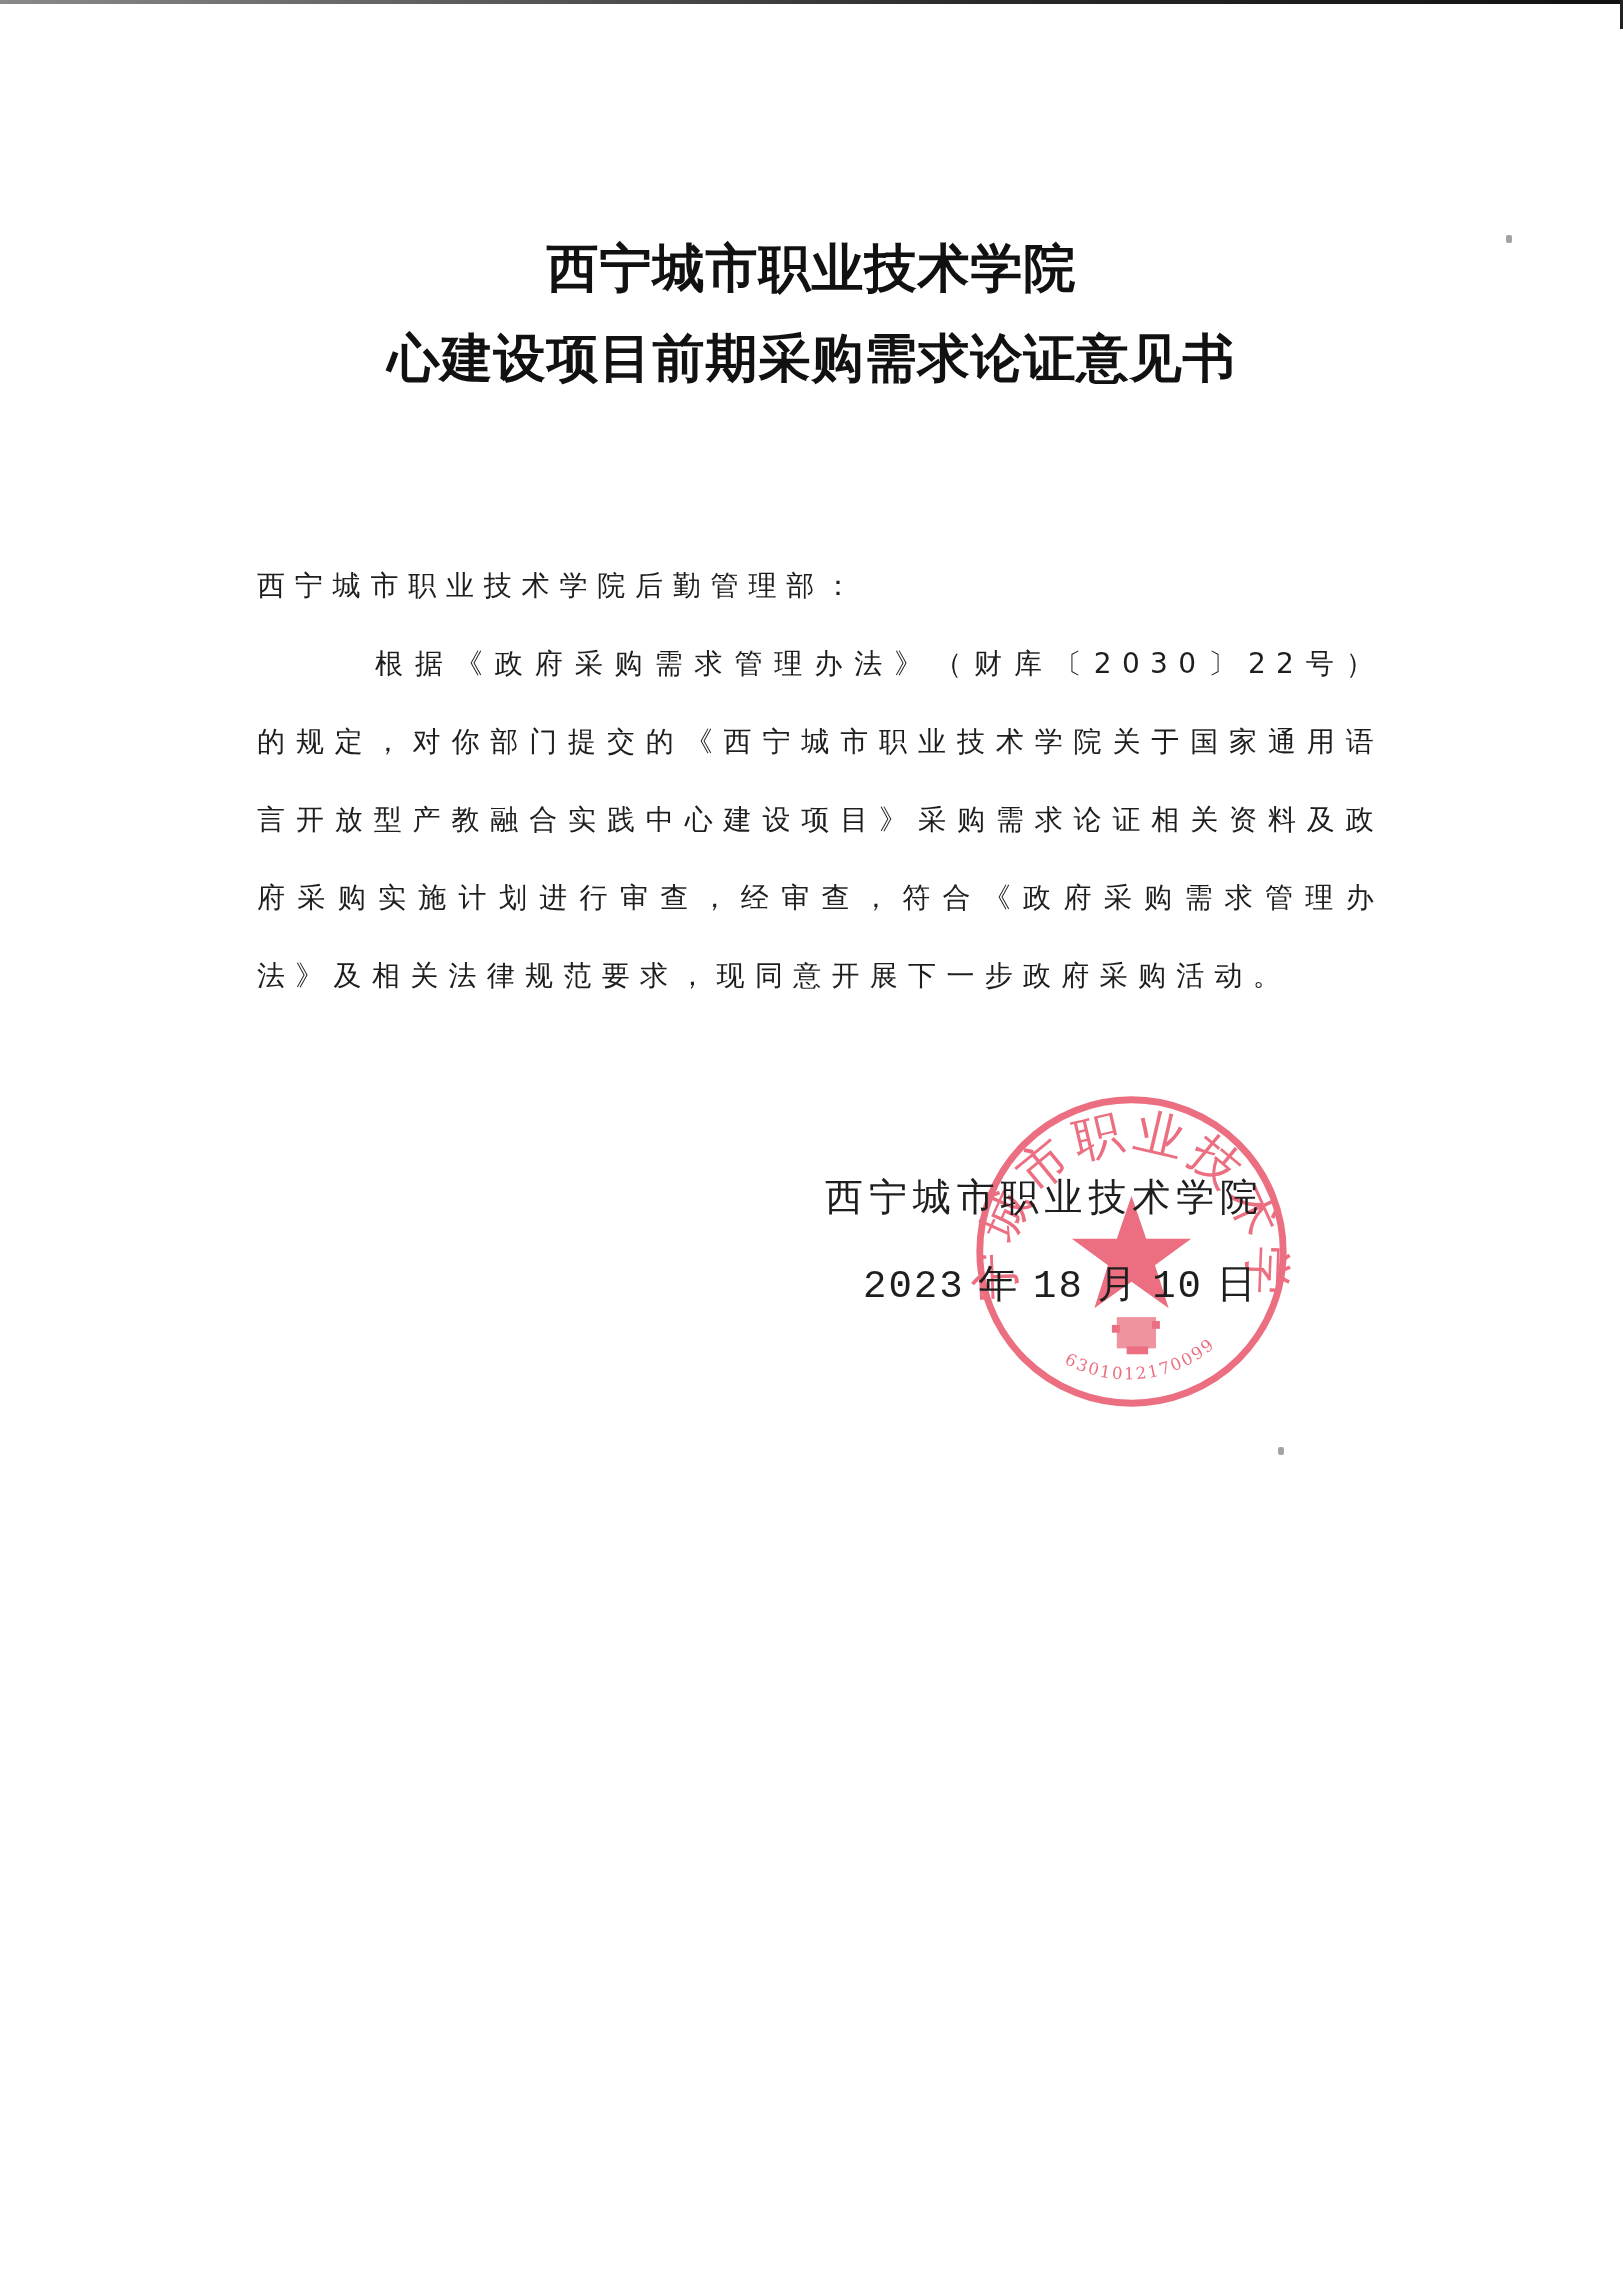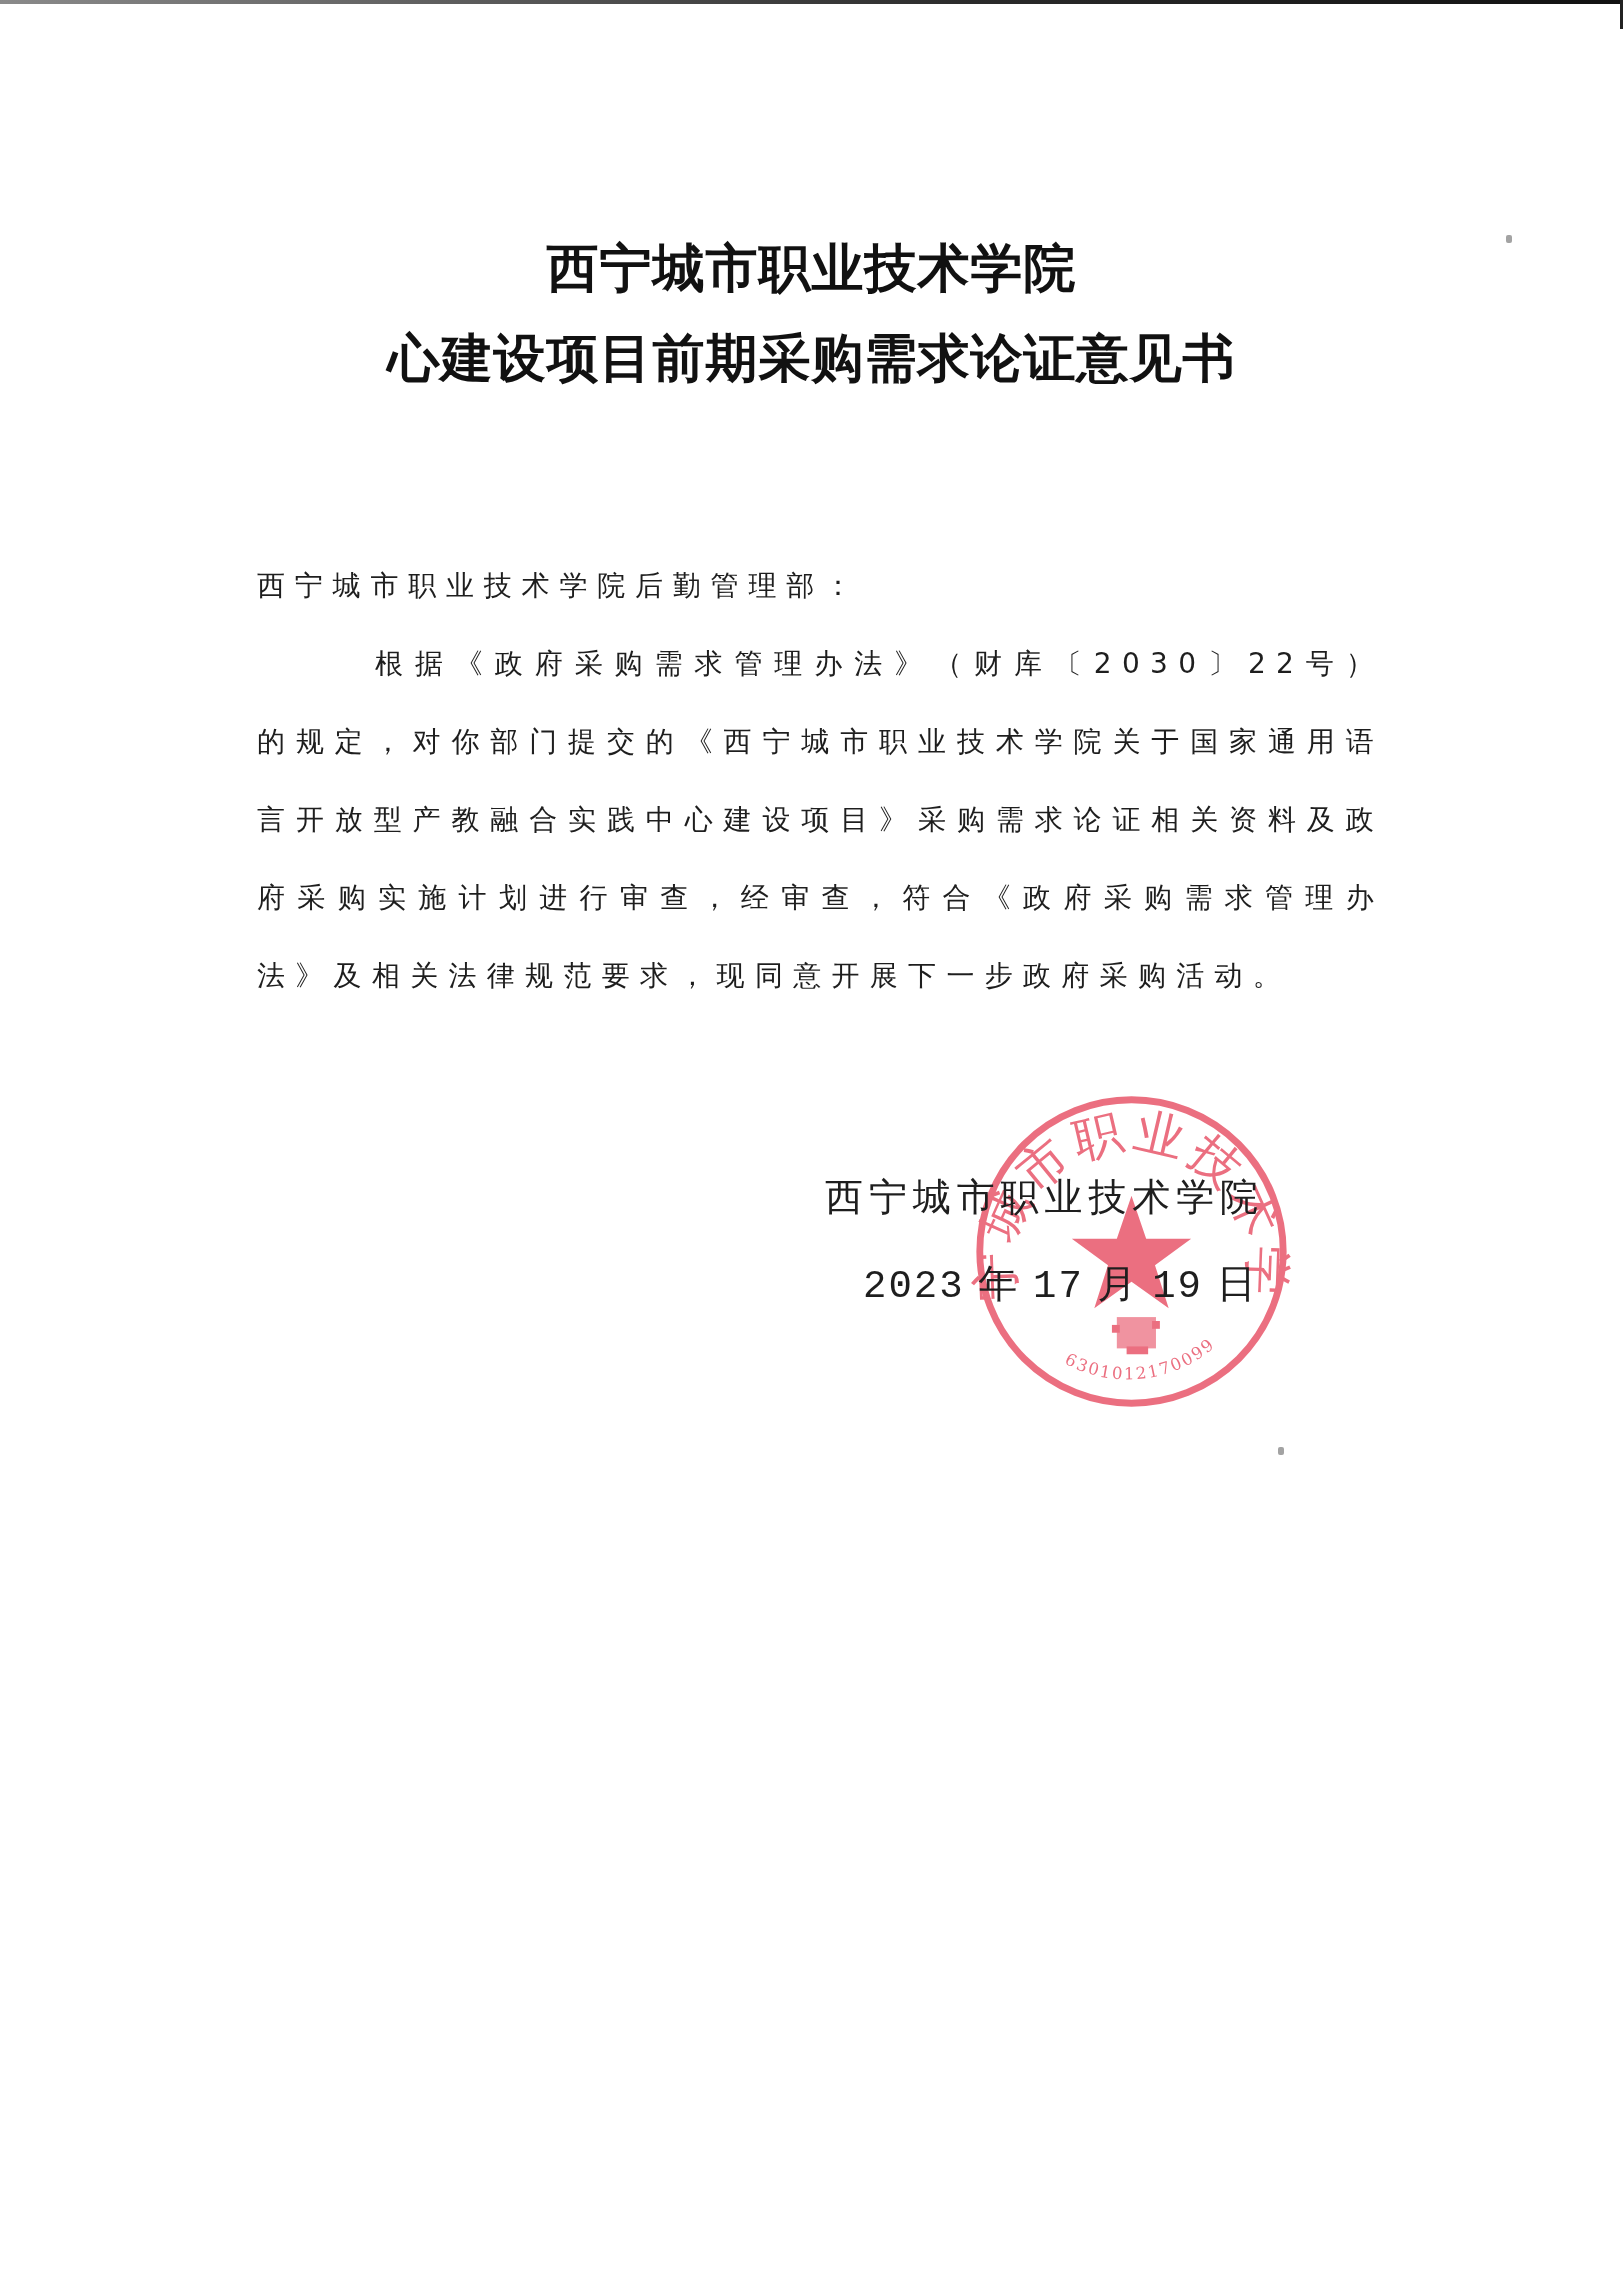--- a/index.html
+++ b/index.html
@@ -115,21 +115,21 @@
 </div>
 
 <div class="body-block">
   <p class="para salutation">西宁城市职业技术学院后勤管理部：</p>
   <p class="para body-text">根据《政府采购需求管理办法》（财库〔2030〕22号）的规定，对你部门提交的《西宁城市职业技术学院关于国家通用语言开放型产教融合实践中心建设项目》采购需求论证相关资料及政府采购实施计划进行审查，经审查，符合《政府采购需求管理办法》及相关法律规范要求，现同意开展下一步政府采购活动。</p>
 </div>
 
 <div class="signature">西宁城市职业技术学院</div>
 
 <div class="date">
-  <span>2023</span><span>年</span><span>17</span><span>月</span><span>19</span><span>日</span>
+  <span>2023</span><span>年</span><span>18</span><span>月</span><span>10</span><span>日</span>
 </div>
 
 <div class="seal">
   <svg width="323" height="323" viewBox="0 0 330 330" xmlns="http://www.w3.org/2000/svg">
     <defs>
       <path id="sealArc" d="M 55 235 A 122 122 0 1 1 275 235" fill="none"></path>
       <path id="codeArc" d="M 60 250 A 135 135 0 0 0 280 225" fill="none"></path>
     </defs>
     <circle cx="165" cy="165" r="155" fill="none" stroke="#e8576b" stroke-width="7"></circle>
     <text font-family="DejaVu Serif, serif" font-size="50" fill="#e8576b" letter-spacing="6">

